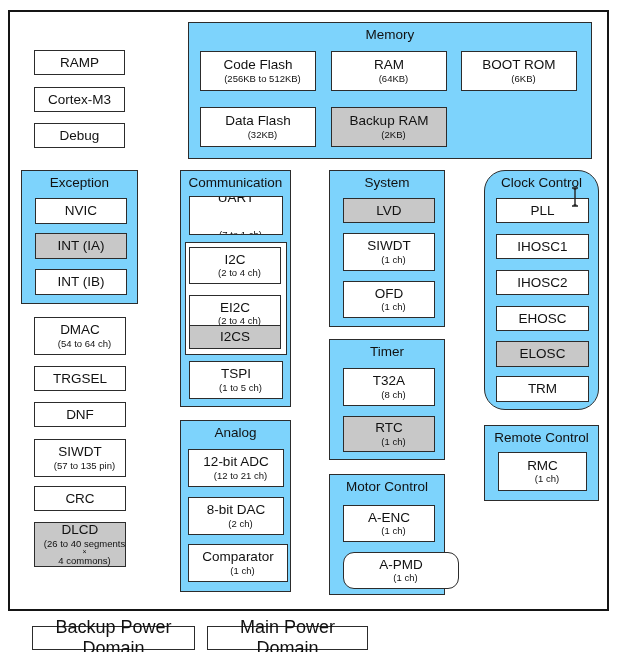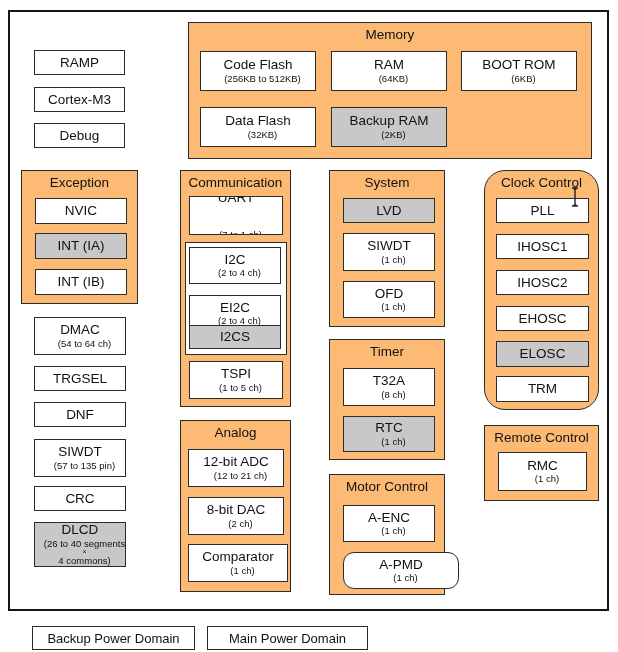--- a/index.html
+++ b/index.html
@@ -10,21 +10,21 @@
     color:#111;
     overflow:hidden;
   }
   .outer {
     position:absolute; box-sizing:border-box;
     left:8px; top:10px; width:601px; height:601px;
     border:2.5px solid #151515; background:#ffffff;
   }
   .section {
     position:absolute; box-sizing:border-box;
-    border:1.5px solid #2c2c2c; background:#fdba74;
+    border:1.5px solid #2c2c2c; background:#7dd3fc;
   }
   .section-title {
     position:absolute; top:5px; left:0; right:0;
     text-align:center; font-size:13.5px; line-height:1.1;
     white-space:nowrap;
   }
   .box {
     position:absolute; box-sizing:border-box;
     border:1.5px solid #2c2c2c; background:#ffffff;
     display:flex; flex-direction:column; align-items:center; justify-content:center;
@@ -35,21 +35,21 @@
   .sub   { font-size:9.5px;  line-height:1.25; white-space:nowrap;margin-left:9px; }
   .sub.tiny { font-size:7px; line-height:0.7; }
   .group {
     position:absolute; box-sizing:border-box;
     border:1.5px solid #2c2c2c; background:#ffffff;
   }
   .legend-box {
     position:absolute; box-sizing:border-box;
     border:1.5px solid #2c2c2c; background:#ffffff;
     display:flex; align-items:center; justify-content:center;
-    font-size:13px; text-align:center;
+    font-size:18px; text-align:center;
   }
   .cursor {
     position:absolute; left:569px; top:187px; width:12px; height:20px;
   }
 </style>
 </head>
 <body>
 
 <div class="outer">
 

